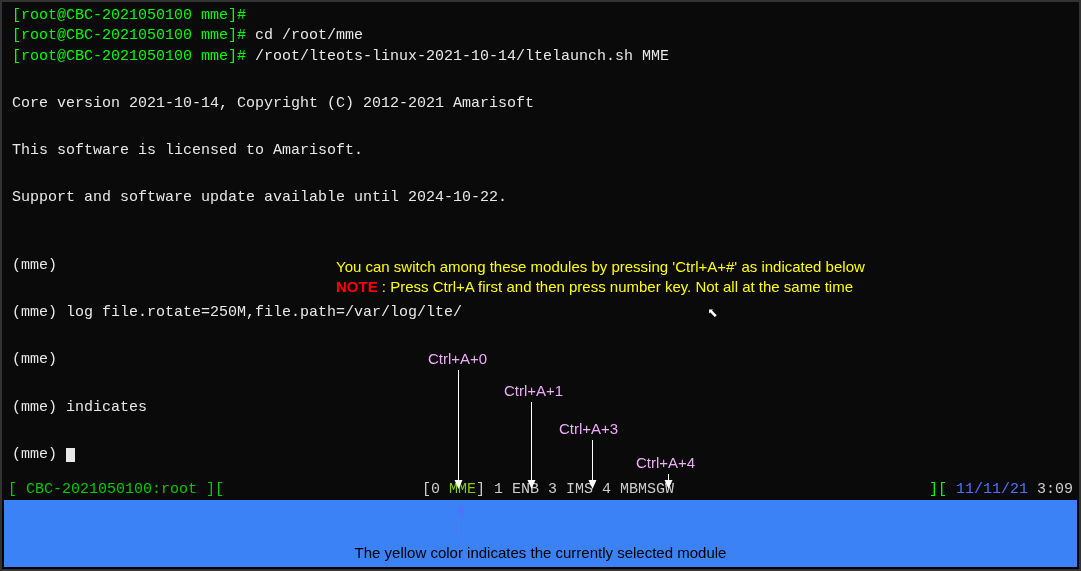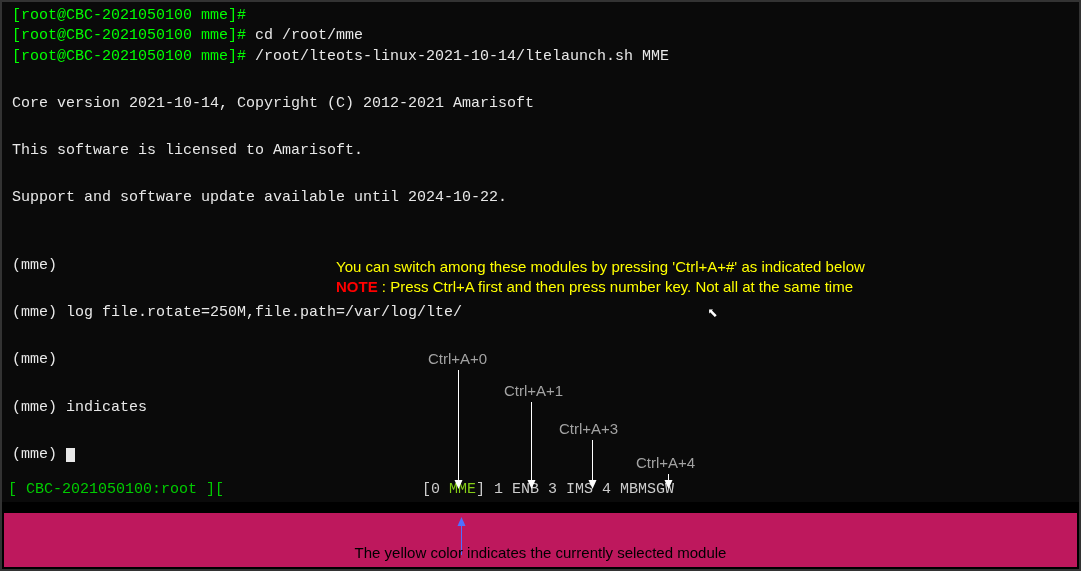--- a/index.html
+++ b/index.html
@@ -54,44 +54,44 @@
       font-family: 'Segoe UI', Verdana, sans-serif;
       font-size: 15px;
     }
     .mouse-cursor {
       position: absolute;
       color: #fff;
       font-size: 18px;
     }
     .hotkey-label {
       position: absolute;
-      color: #a3a3a3;
+      color: #f0abfc;
       font-family: 'Segoe UI', Verdana, sans-serif;
       font-size: 15px;
     }
     .arrow-line {
       position: absolute;
       background: #fff;
       width: 1px;
     }
     .arrow-head-down {
       position: absolute;
       width: 0; height: 0;
       border-left: 4px solid transparent;
       border-right: 4px solid transparent;
       border-top: 9px solid #fff;
       transform: translateX(-3.5px);
     }
     .white-band {
       position: absolute;
-      background: #be185d;
+      background: #3b82f6;
       color: #000;
       left: 2px; right: 2px;
       bottom: 2px;
-      height: 54px;
+      height: 67px;
       font-family: 'Segoe UI', Verdana, sans-serif;
     }
     .blue-arrow-line {
       position: absolute;
       width: 1px;
       background: #5070ff;
     }
     .blue-arrow-head-up {
       position: absolute;
       width: 0; height: 0;
@@ -126,20 +126,23 @@
   <div class="line white">(mme) log file.rotate=250M,file.path=/var/log/lte/</div>
   <div class="line white">(mme)</div>
   <div class="line white">(mme) indicates</div>
   <div class="line white"><span>(mme) </span><span class="cursor"></span></div>
 
   <div class="statusbar">
     <span class="left"><span>[ </span><span>CBC-2021050100:root</span><span> ][</span></span>
     <span style="position:absolute; left:420px;">
       <span class="tab-num">[0 </span><span class="tab-sel">MME</span><span class="tab-num">]</span><span class="tab-num">  1 ENB</span><span class="tab-num">  3 IMS</span><span class="tab-num">  4 MBMSGW</span>
     </span>
+    <span class="right">
+      <span class="green">][ </span><span class="blue">11/11/21</span><span style="color:#ccc;">   </span><span style="color:#ccc;">3:09</span>
+    </span>
   </div>
 </div>
 
 <div class="annotation-layer">
   <div class="instr" style="top:256px; left:334px;">
     <span class="yellow">You can switch among these modules by pressing 'Ctrl+A+#' as indicated below</span>
   </div>
   <div class="instr" style="top:276px; left:334px;">
     <span class="red">NOTE</span><span class="yellow"> : Press Ctrl+A first and then press number key. Not all at the same time</span>
   </div>

